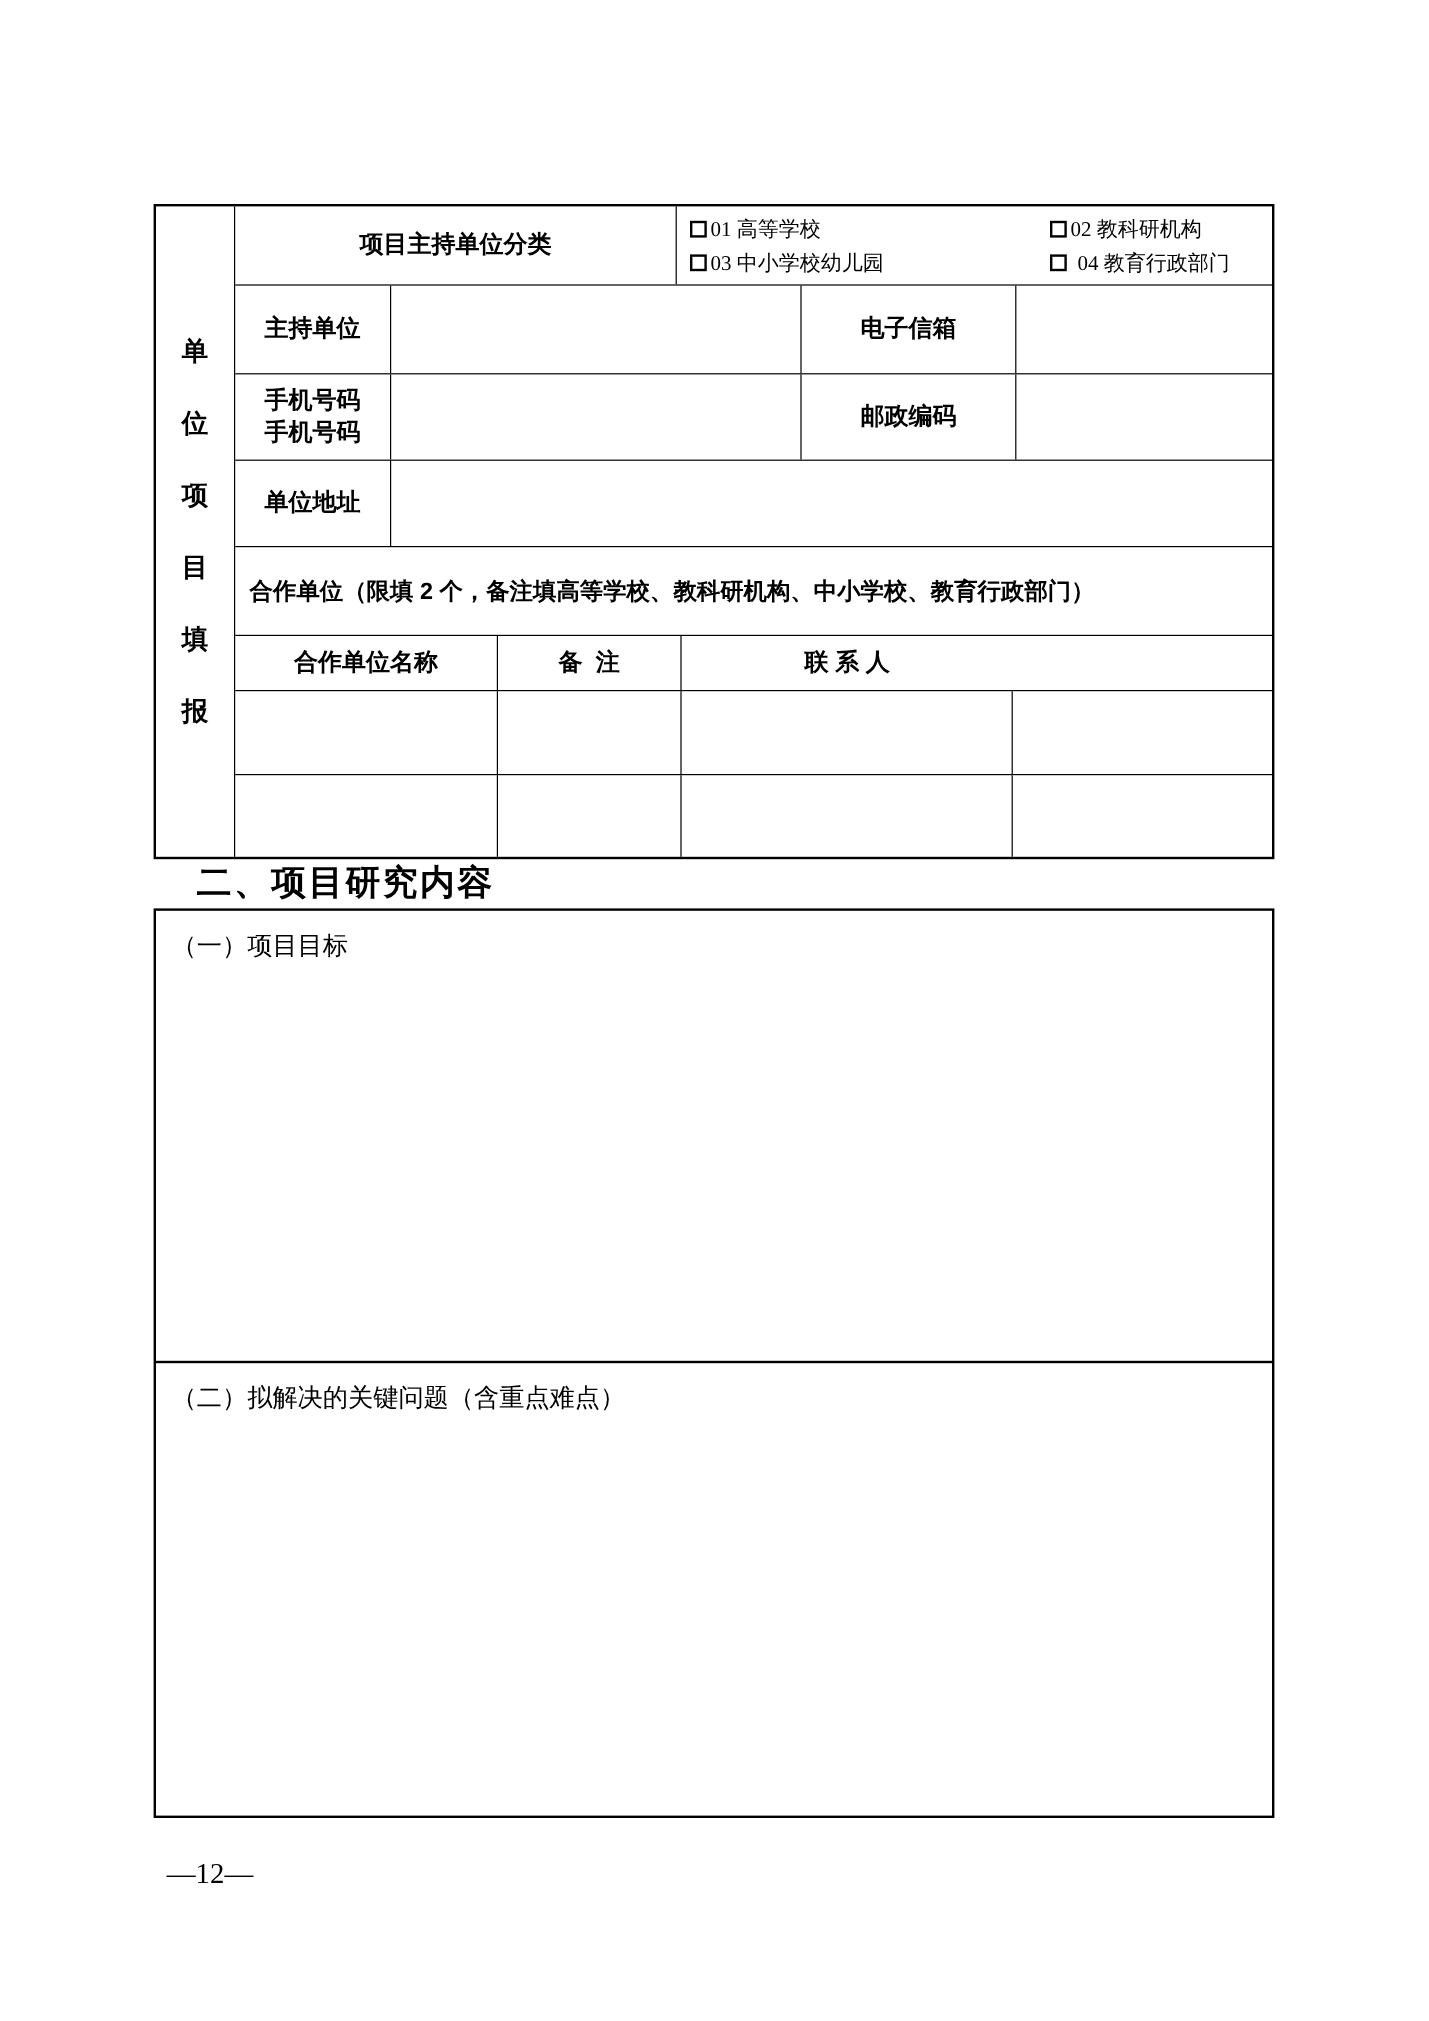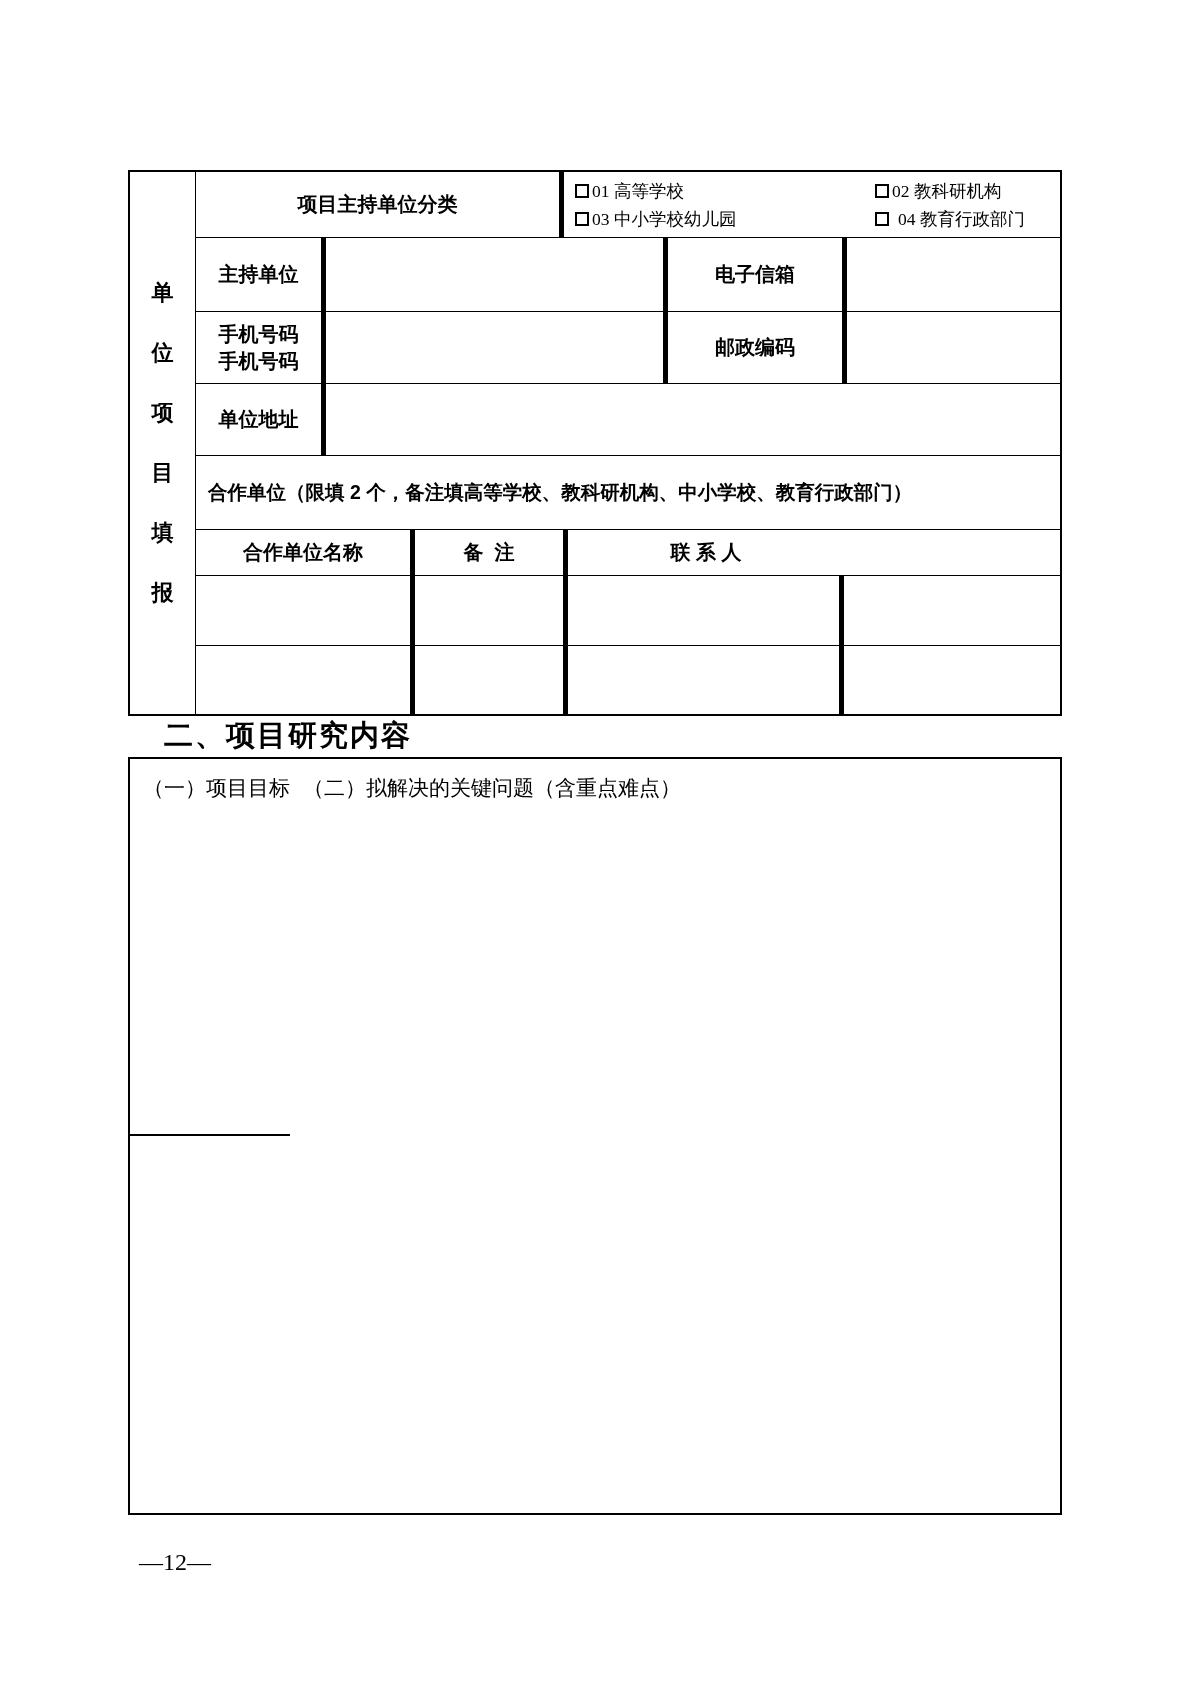--- a/index.html
+++ b/index.html
@@ -19,21 +19,21 @@
     gap:30px; font-family:"Liberation Sans","DejaVu Sans",sans-serif;
     font-weight:bold; font-size:22px;
   }
   .table-body { flex:1; display:flex; flex-direction:column; }
   .t-row { display:flex; border-bottom:1px solid #000; }
   .t-row:last-child { border-bottom:none; }
   .r1 { height:66px; } .r2 { height:74px; } .r3 { height:72px; }
   .r4 { height:72px; } .r5 { height:74px; } .r6 { height:46px; }
   .r7 { height:70px; } .r8 { flex:1; }
   .cell {
-    border-right:5px solid #000000; display:flex; align-items:center; justify-content:center;
+    border-right:1px solid #000000; display:flex; align-items:center; justify-content:center;
   }
   .cell:last-child { border-right:none; }
   .bold-label {
     font-family:"Liberation Sans","DejaVu Sans",sans-serif;
     font-weight:bold; font-size:20px; line-height:1.35; text-align:center;
   }
   .head-cell { width:368px; }
   .cb-cell { flex:1; padding-left:11px; justify-content:flex-start; }
   .cb-col { display:flex; flex-direction:column; }
   .cb-col.first { width:300px; }
@@ -56,21 +56,21 @@
   .c1 { width:219px; } .c2 { width:153px; } .c3 { width:276px; }
   .hdr { white-space:pre; }
   
   .section-heading {
     position:absolute; left:164px; top:716px;
     font-family:"Liberation Sans","DejaVu Sans",sans-serif;
     font-weight:bold; font-size:29px; letter-spacing:2px;
   }
   .content-box {
     position:absolute; left:128px; top:757px; width:934px; height:758px;
-    border:2px solid #000; display:flex; flex-direction:row;
+    border:2px solid #000; display:flex; flex-direction:column;
   }
   .content-section.s1 { height:377px; border-bottom:2px solid #000; }
   .content-section.s2 { flex:1; }
   .section-label {
     padding:15px 0 0 13px; font-size:21px;
     font-family:"Liberation Serif","DejaVu Serif",serif;
   }
   .page-number {
     position:absolute; left:139px; top:1549px; font-size:24px;
     font-family:"Liberation Serif","DejaVu Serif",serif;

